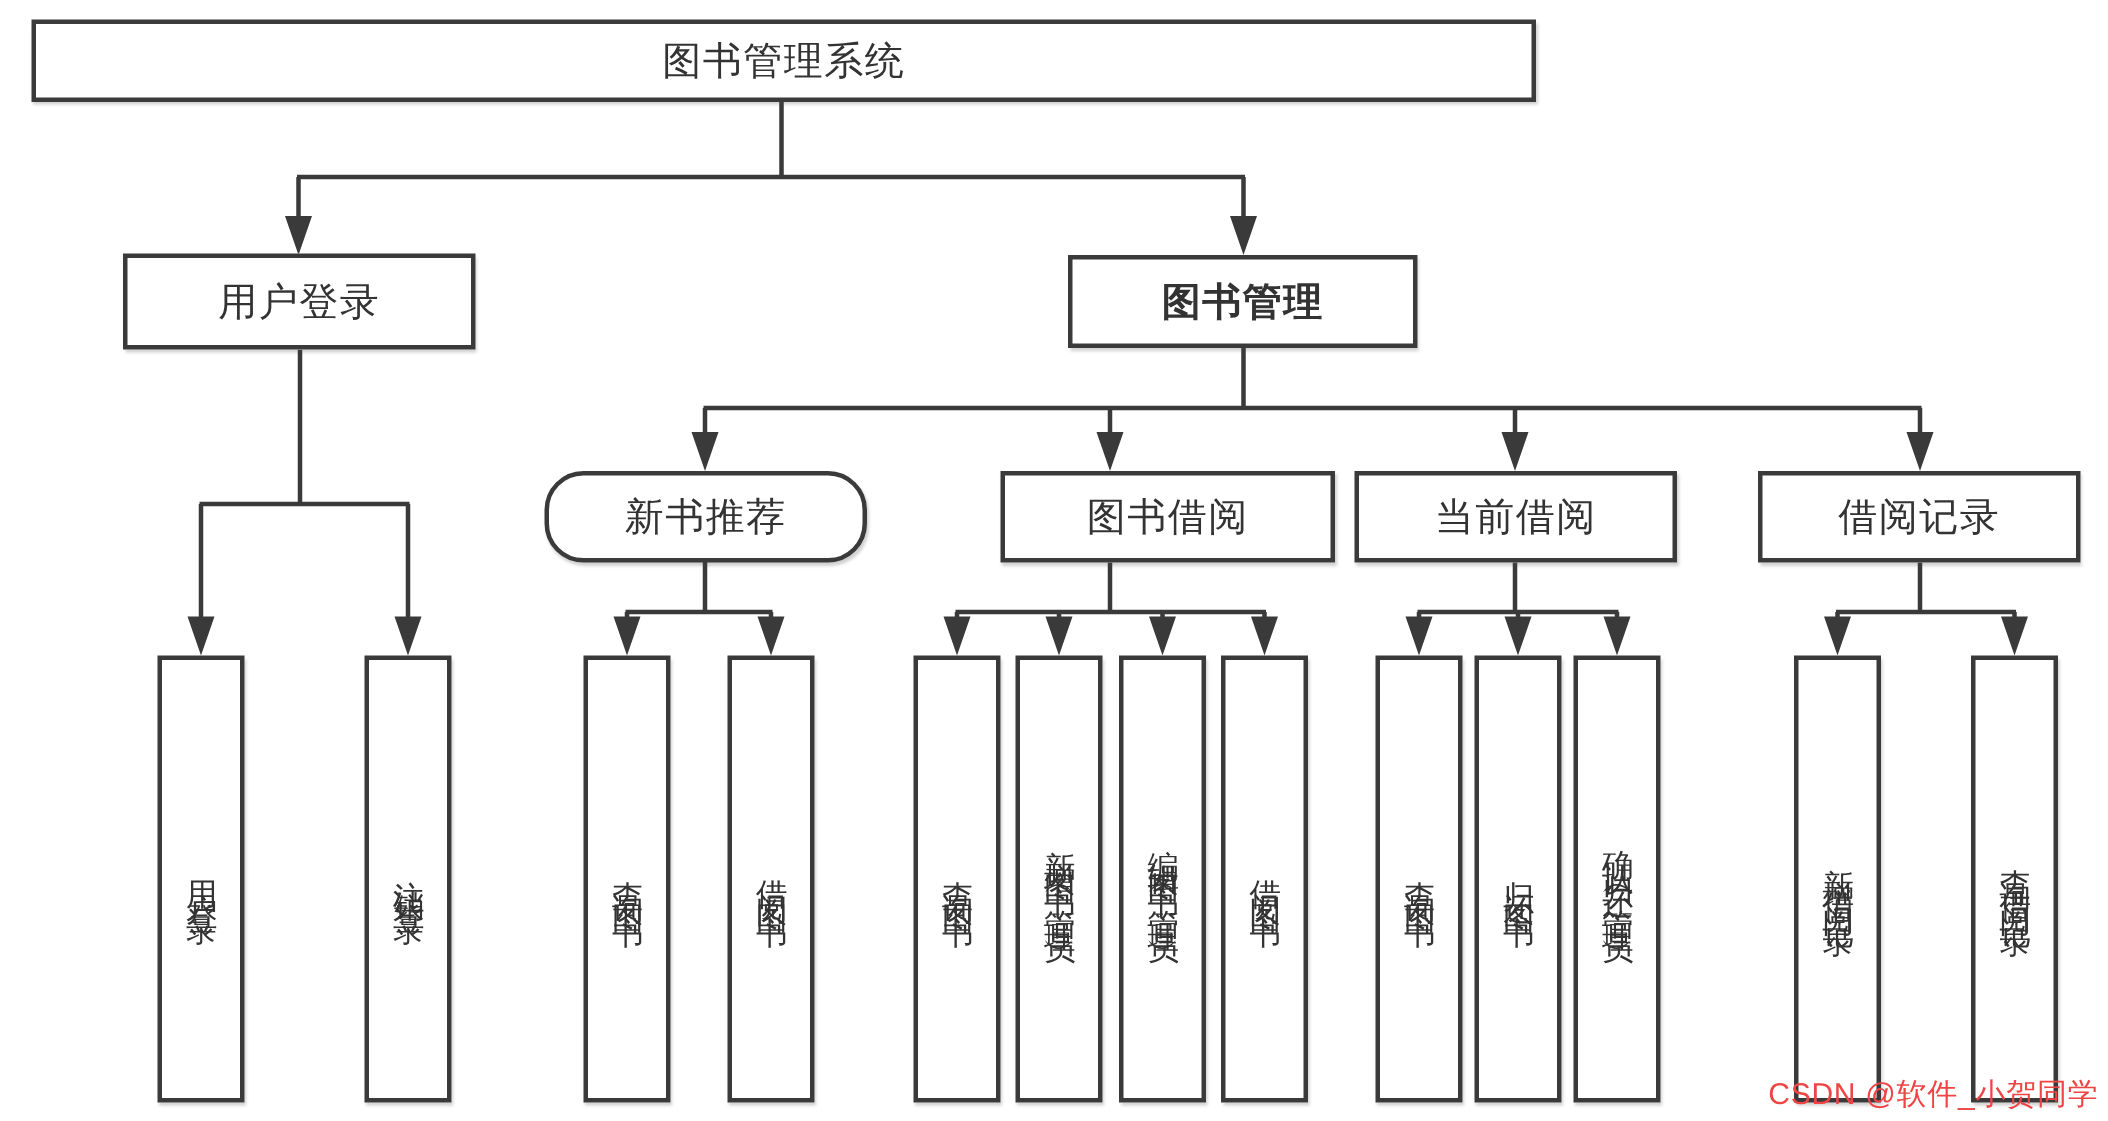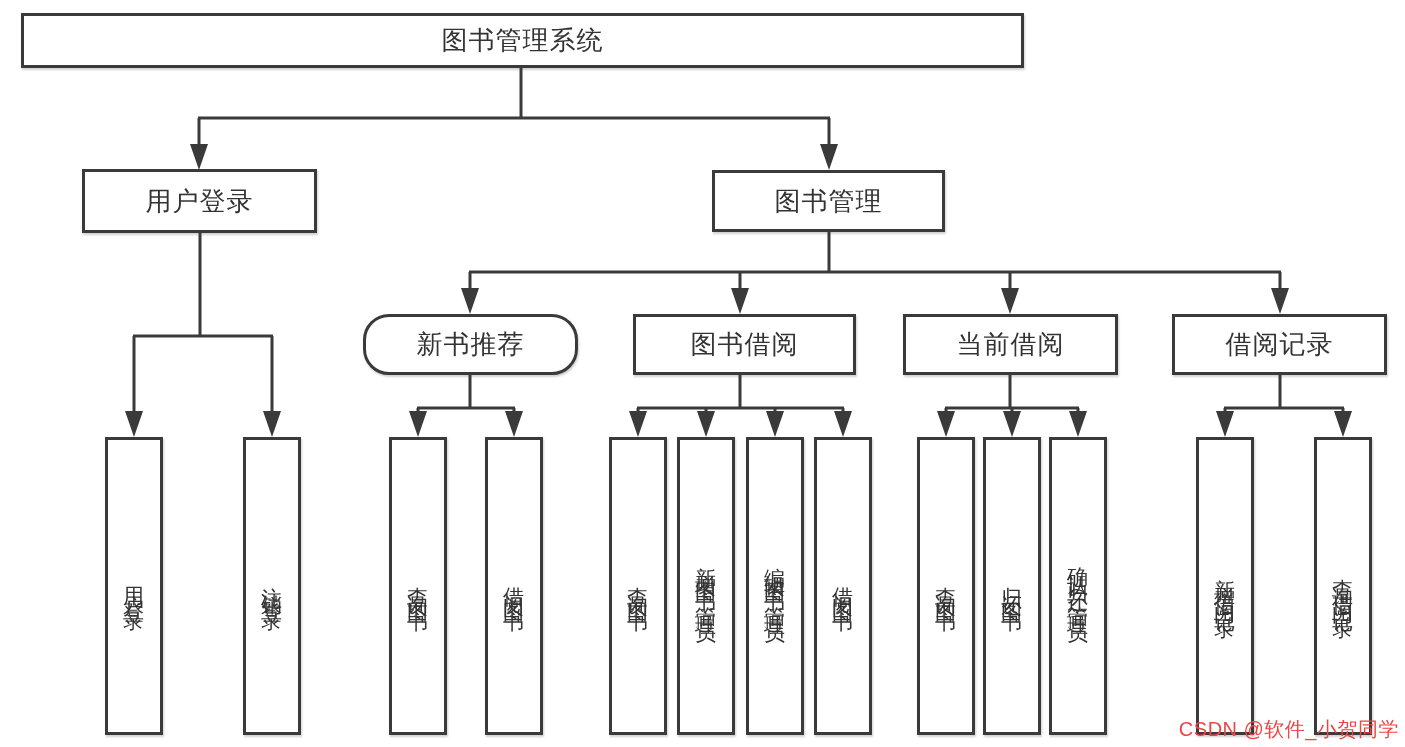--- a/index.html
+++ b/index.html
@@ -83,28 +83,28 @@
              M1334,411 L1352,411 L1343,437 Z"></path>
   </svg>
 
   <div class="node hbox" style="left:21px; top:13px; width:1003px; height:55px;">
     <span>图书管理系统</span>
   </div>
 
   <div class="node hbox" style="left:82px; top:169px; width:235px; height:64px;">
     <span>用户登录</span>
   </div>
-  <div class="node hbox" style="left:712px; top:170px; width:233px; height:62px;">
+  <div class="node hbox" style="left:712px; top:170px; width:233px; height:62px;font-weight:bold;">
     <span>图书管理</span>
   </div>
 
   <div class="node hbox" style="left:363px; top:314px; width:215px; height:61px;border-radius:26px;">
     <span>新书推荐</span>
   </div>
-  <div class="node hbox" style="left:633px; top:314px; width:223px; height:61px;">
+  <div class="node hbox" style="left:667px; top:314px; width:223px; height:61px;">
     <span>图书借阅</span>
   </div>
   <div class="node hbox" style="left:903px; top:314px; width:215px; height:61px;">
     <span>当前借阅</span>
   </div>
   <div class="node hbox" style="left:1172px; top:314px; width:215px; height:61px;">
     <span>借阅记录</span>
   </div>
 
   <div class="node vbox" style="left:105px; top:437px; width:58px; height:298px;">

